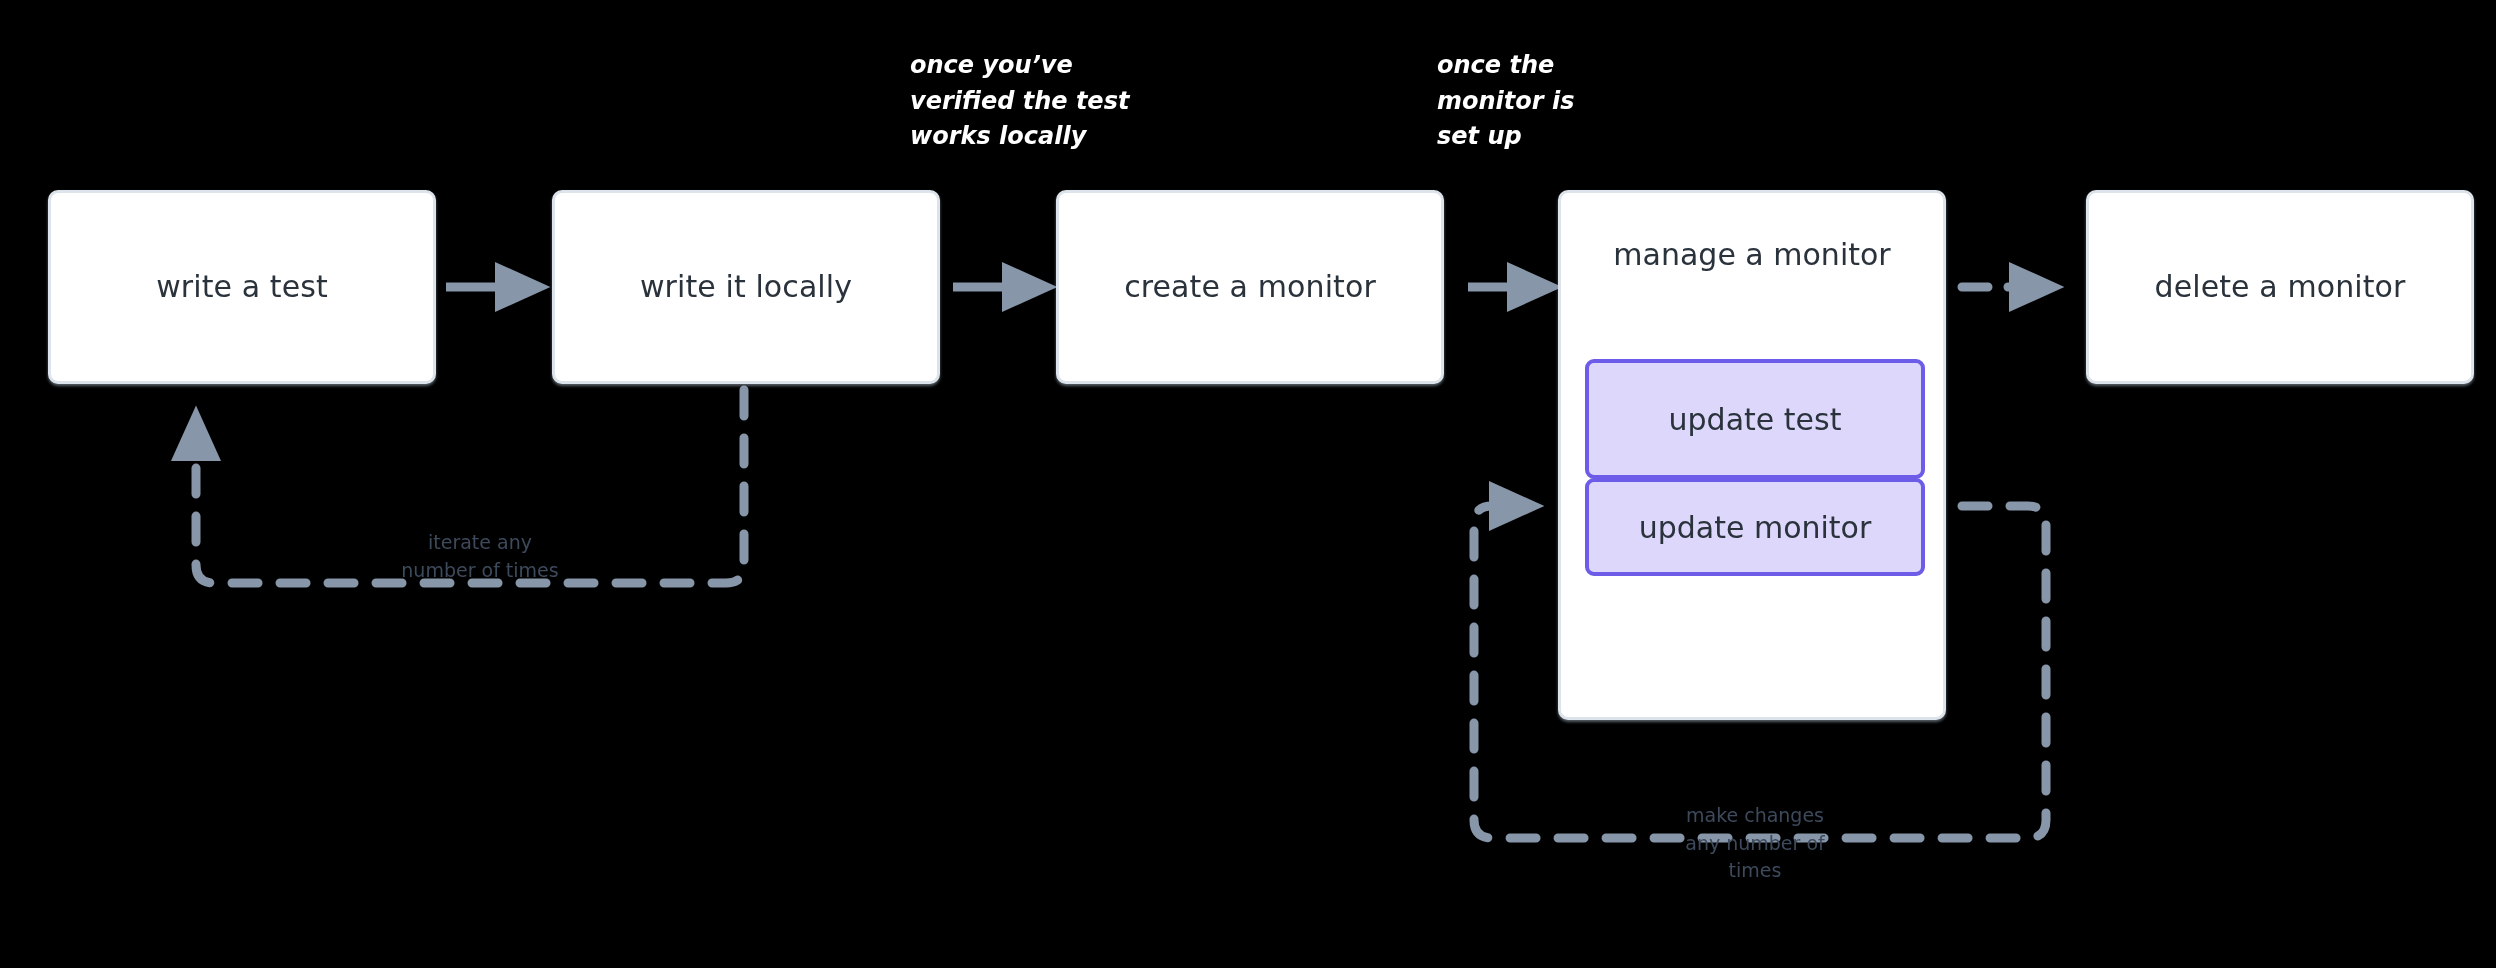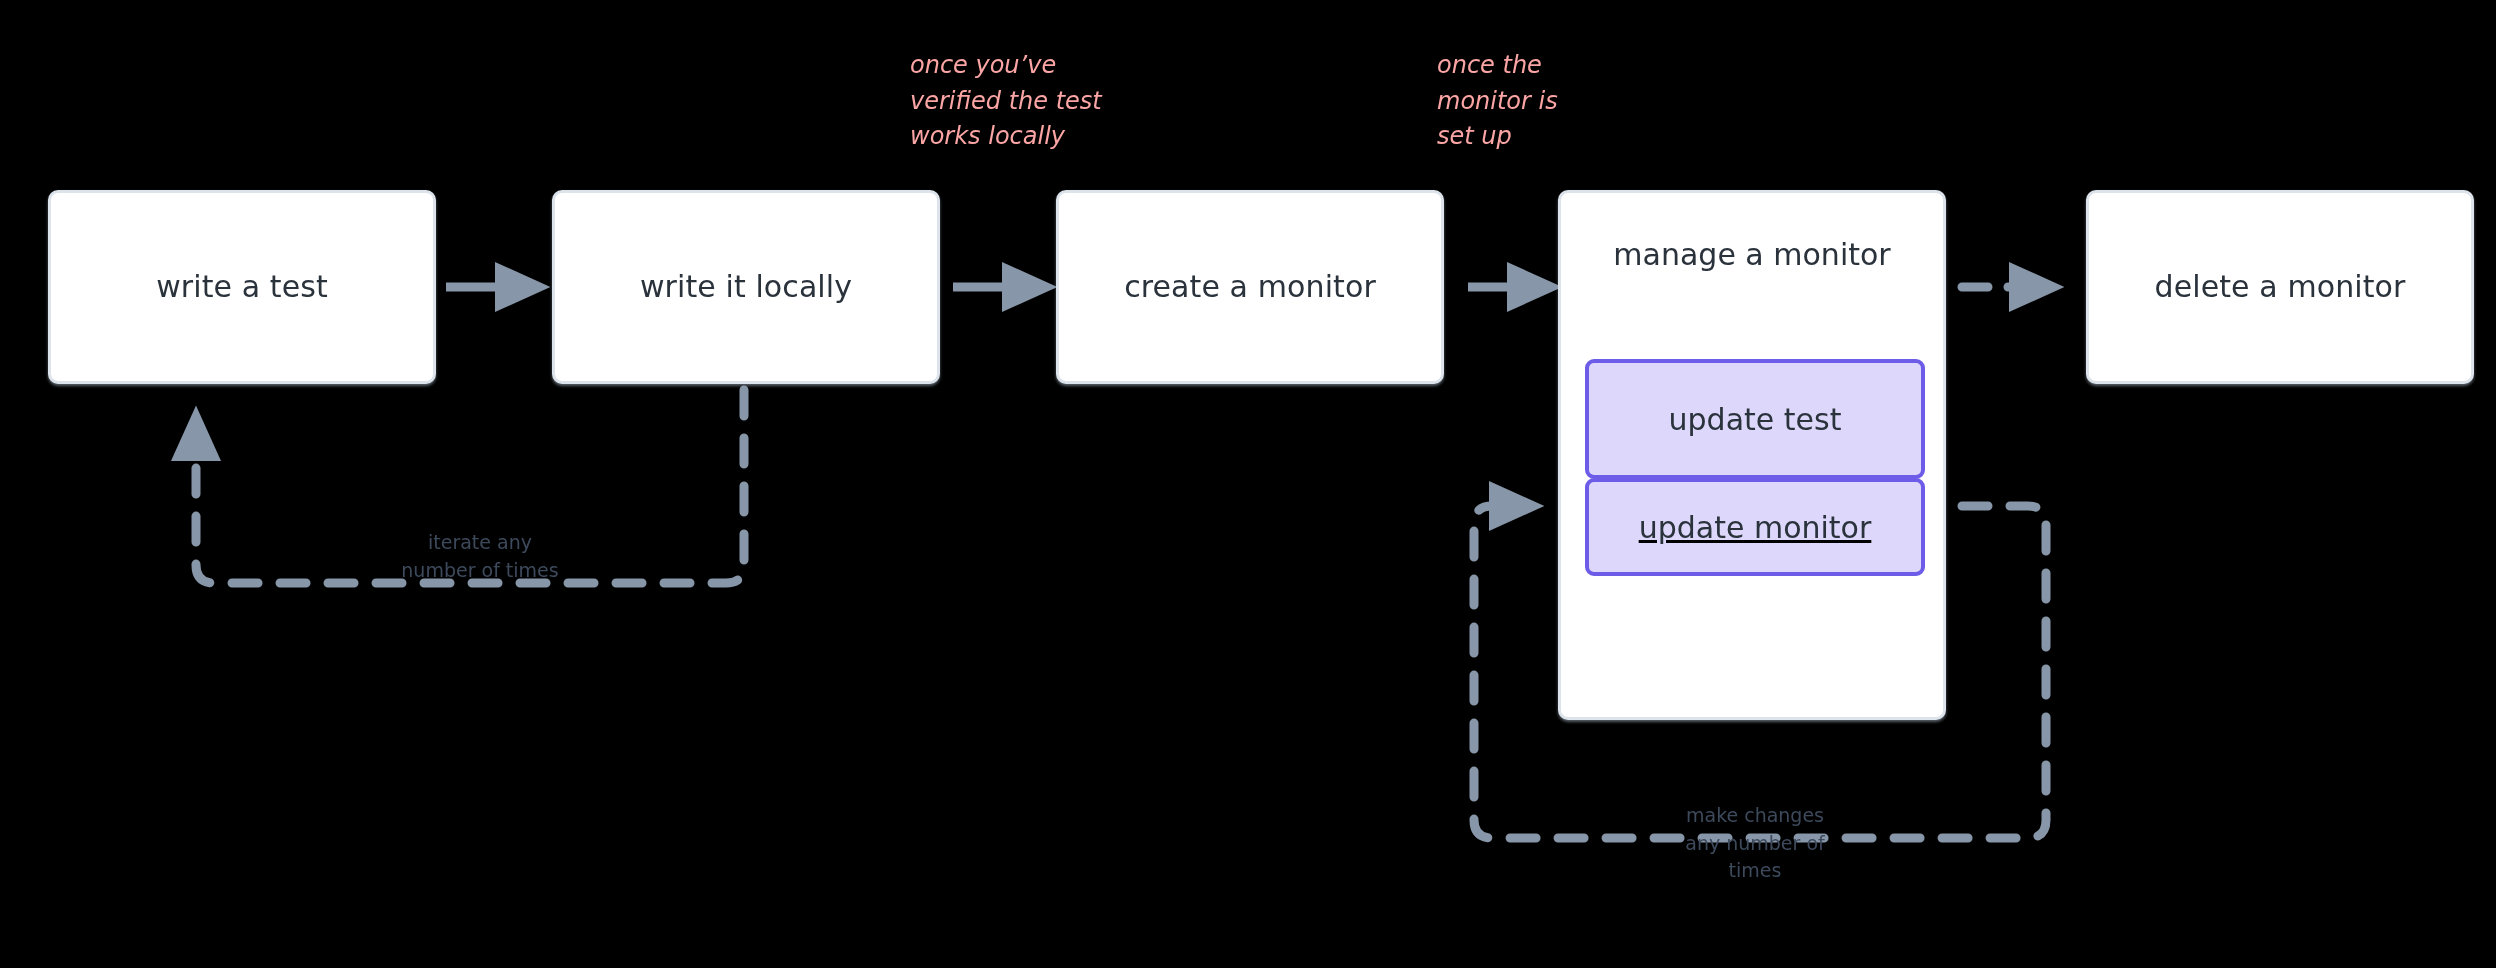--- a/index.html
+++ b/index.html
@@ -62,25 +62,25 @@
     align-items: center;
     justify-content: center;
   }
   .subnode-label {
     font-size: 30px;
     color: #2a323c;
     text-align: center;
   }
   .edge-note {
     position: absolute;
-    color: #fca5a5;
+    color: #ffffff;
     font-size: 24px;
     font-style: italic;
     line-height: 1.48;
-    font-weight: 400;
+    font-weight: 700;
     white-space: pre-line;
   }
   .loop-label {
     position: absolute;
     color: #3d4a5c;
     font-size: 19px;
     line-height: 1.45;
     text-align: center;
     white-space: pre-line;
   }
@@ -149,21 +149,21 @@
     <span class="node-label">create a monitor</span>
   </div>
 
   <div class="node composite" style="left:1558px; top:190px; width:388px; height:530px;">
     <div class="composite-title">manage a monitor</div>
 
     <div class="subnode" style="left:24px; top:166px; width:340px; height:120px;">
       <span class="subnode-label">update test</span>
     </div>
 
-    <div class="subnode" style="left:24px; top:285px; width:340px; height:98px;text-decoration:underline;">
+    <div class="subnode" style="left:24px; top:285px; width:340px; height:98px;">
       <span class="subnode-label">update monitor</span>
     </div>
 
   </div>
 
   <div class="node" style="left:2062px; top:190px; width:388px; height:194px;margin-left:24px;">
     <span class="node-label">delete a monitor</span>
   </div>
 
 </div>

